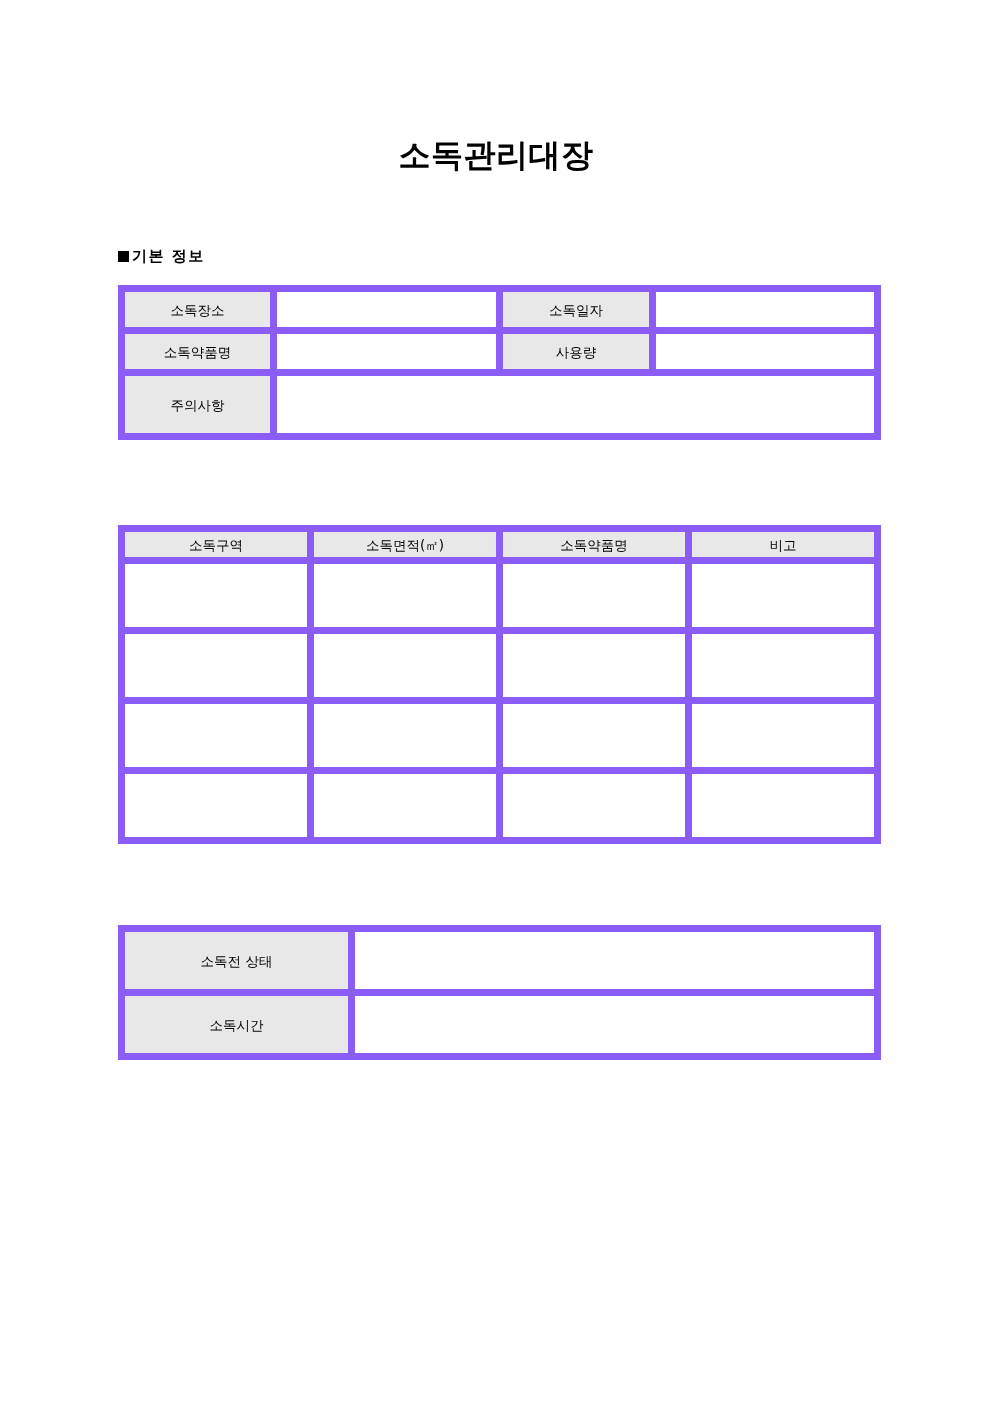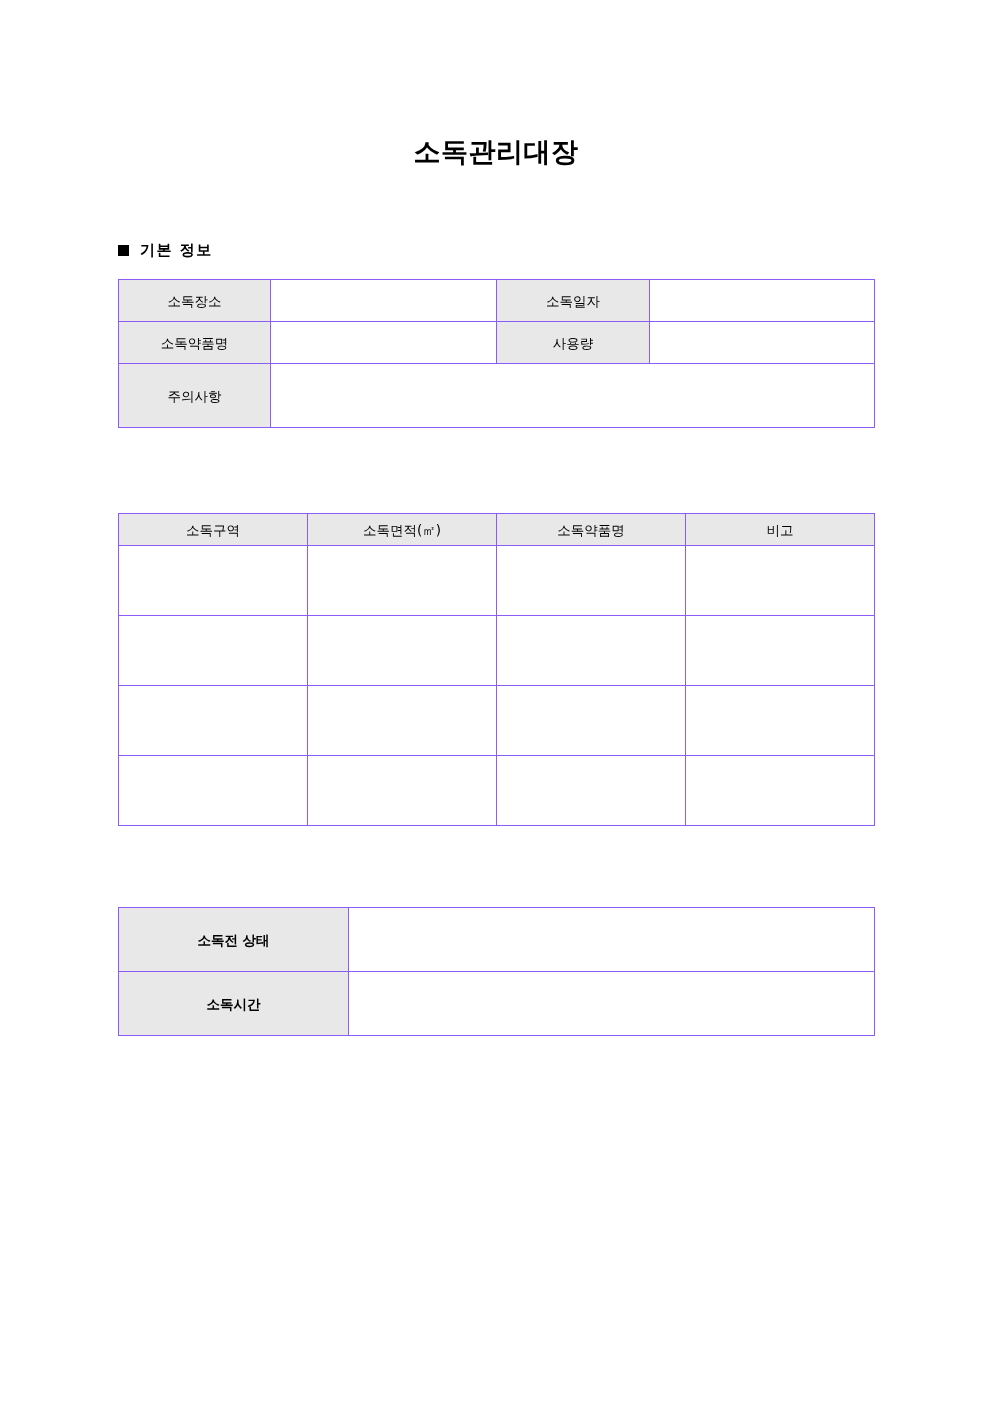--- a/index.html
+++ b/index.html
@@ -20,37 +20,37 @@
     width: 992px;
     height: 1403px;
     box-sizing: border-box;
     padding: 0;
     overflow: hidden;
   }
 
   
   .doc-title {
     text-align: center;
-    font-size: 27px;
+    font-size: 32px;
     font-weight: bold;
     letter-spacing: 0.5px;
     margin: 0;
     padding-top: 136px;
     line-height: 1.2;
   }
 
   
   .section {
     margin: 0;
     padding: 0;
   }
   .section-heading {
     display: flex;
     align-items: center;
-    gap: 11px;
+    gap: 3px;
     font-size: 15px;
     font-weight: bold;
     letter-spacing: 1.5px;
     padding-left: 118px;
     margin: 0;
   }
   .sq-marker {
     display: inline-block;
     width: 11px;
     height: 11px;
@@ -62,21 +62,21 @@
 
   
   .form-table {
     border-collapse: collapse;
     table-layout: fixed;
     margin-left: 118px;
     width: 756px;
     background: #ffffff;
   }
   .form-table td, .form-table th {
-    border: 1px solid #8b5cf6;
+    border: 7px solid #8b5cf6;
     padding: 0 17px;
     font-size: 13.5px;
     font-weight: normal;
     text-align: center;
     vertical-align: middle;
     line-height: 1.35;
     box-sizing: border-box;
   }
   .lbl {
     background: #e8e8e8;
@@ -94,21 +94,21 @@
   #table-basic tr.r-note td { height: 64px; }
 
   
   #table-records col { width: 189px; }
   #table-records tr.r-head th { height: 32px; background: #e8e8e8; }
   #table-records tr.r-body td { height: 70px; }
 
   
   #table-confirm col.c1 { width: 230px; }
   #table-confirm col.c2 { width: 526px; }
-  #table-confirm tr td { height: 64px; font-weight: bold; }
+  #table-confirm tr td { height: 64px; }
 
   
   .gap-title-to-s1 { height: 73px; }
   .gap-heading-to-table { height: 19px; }
   .gap-s1-to-s2 { height: 66px; }
   .gap-s2-to-s3 { height: 62px; }
 </style>
 </head>
 <body>
 

